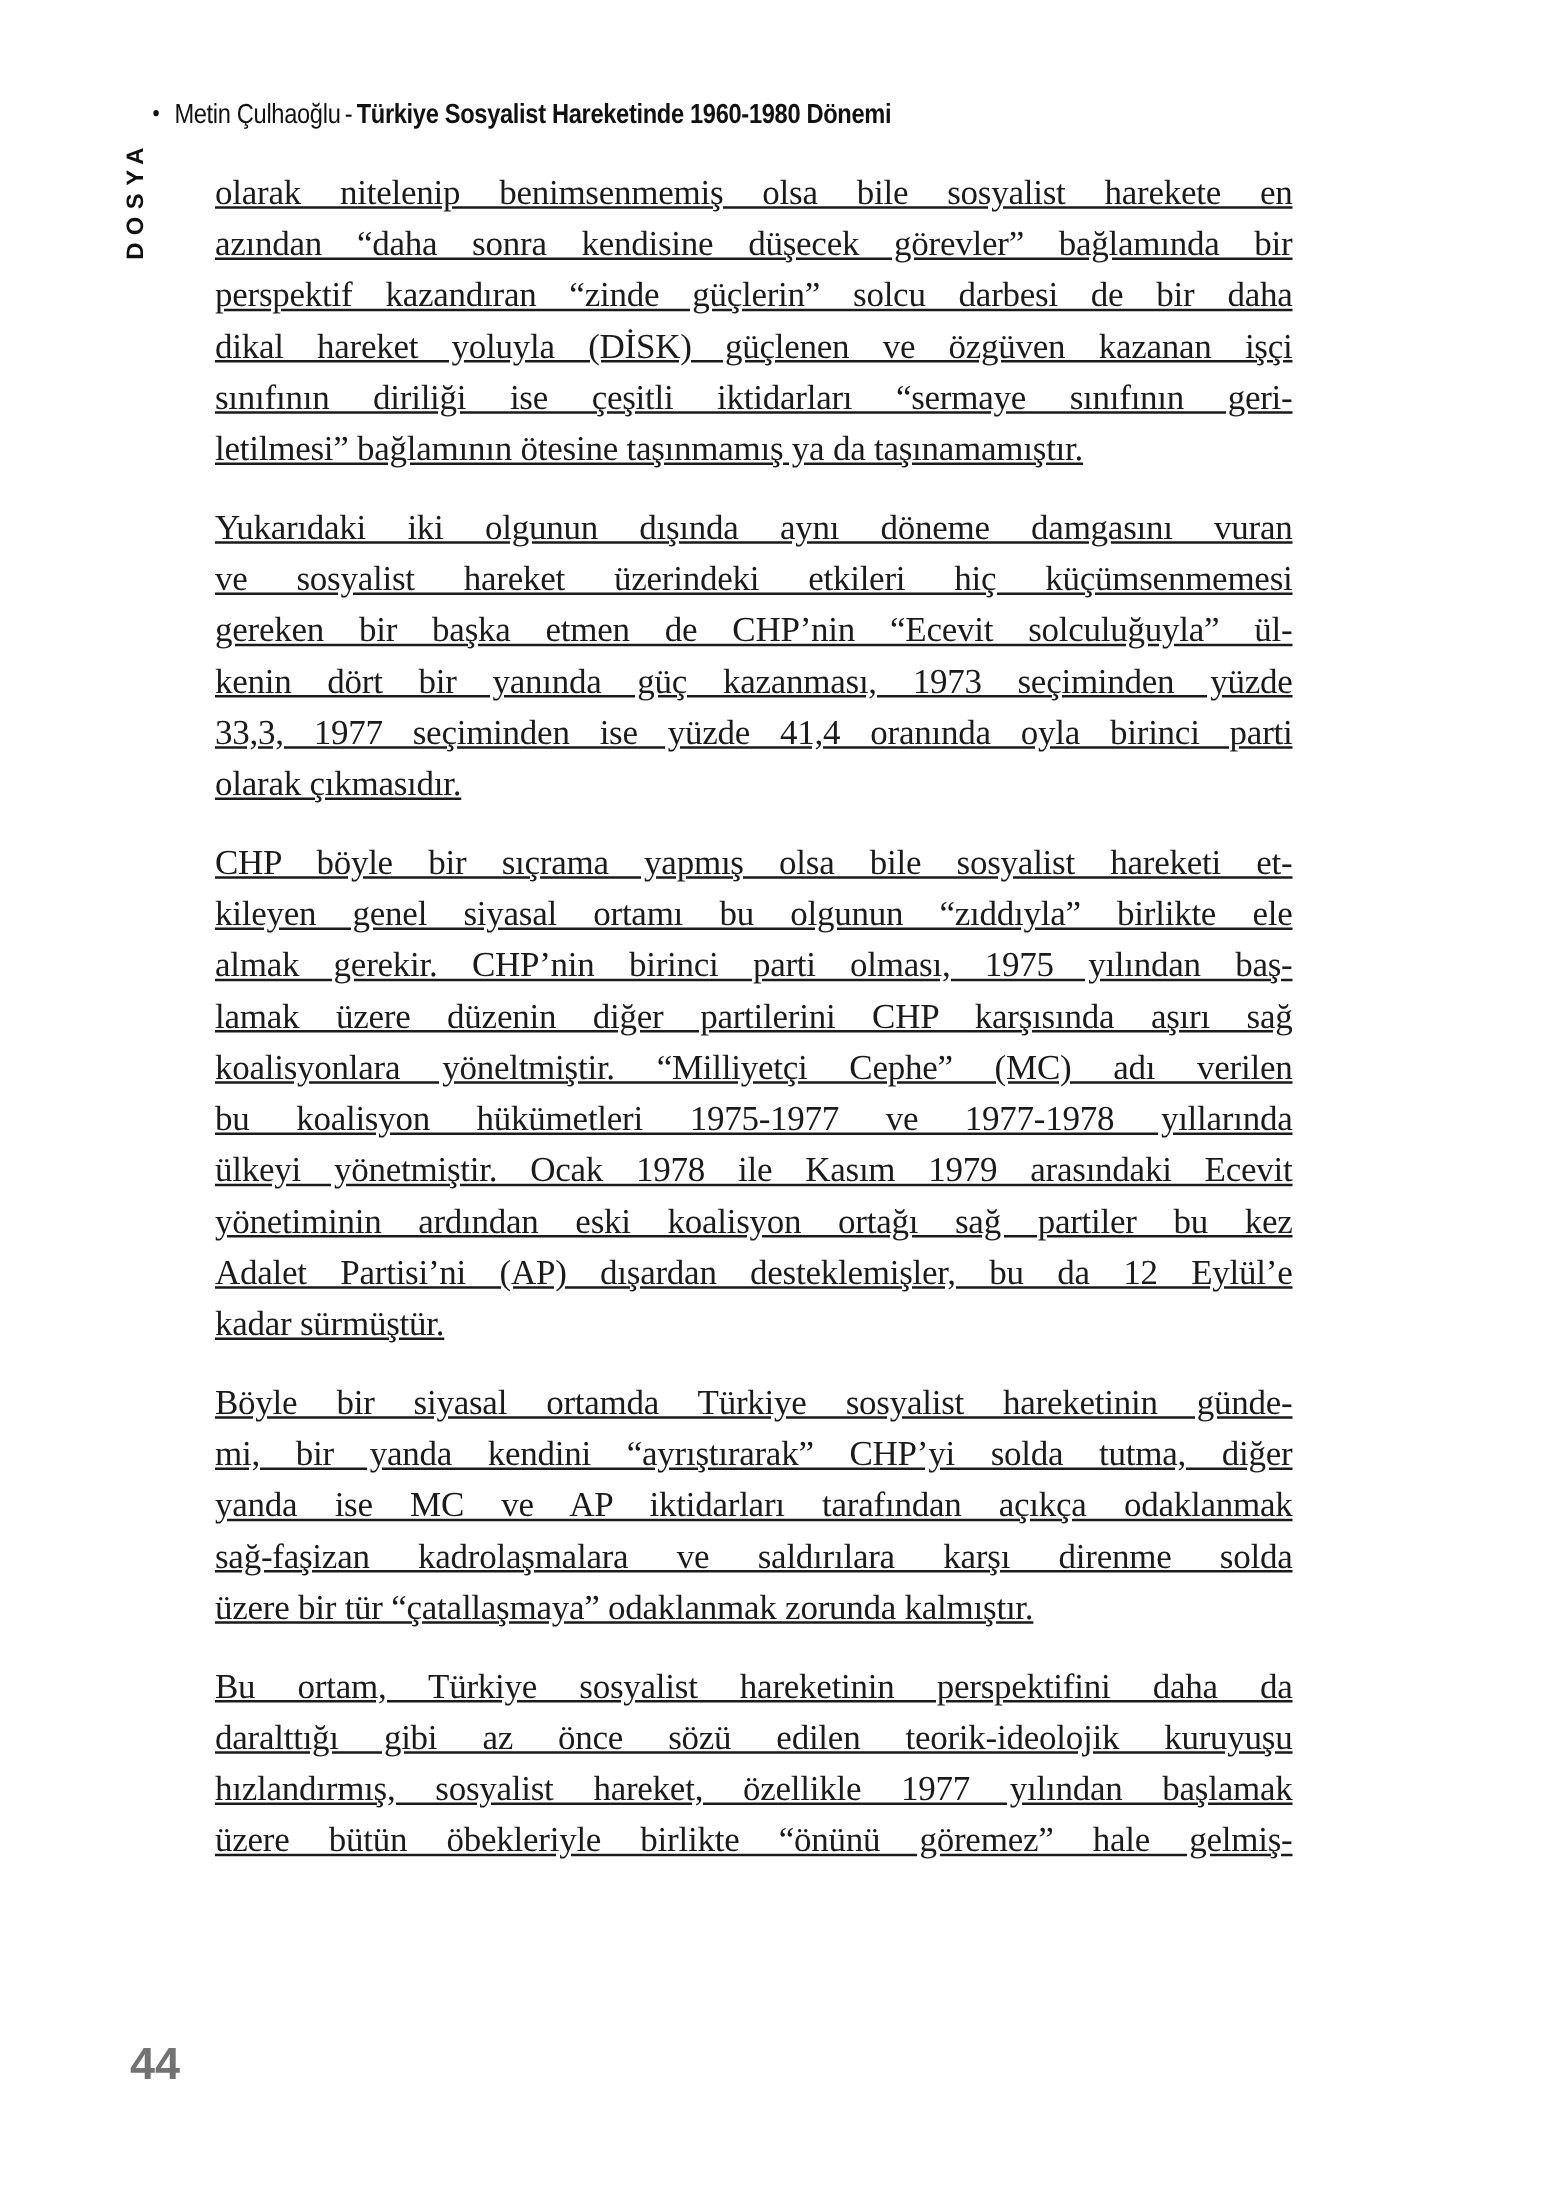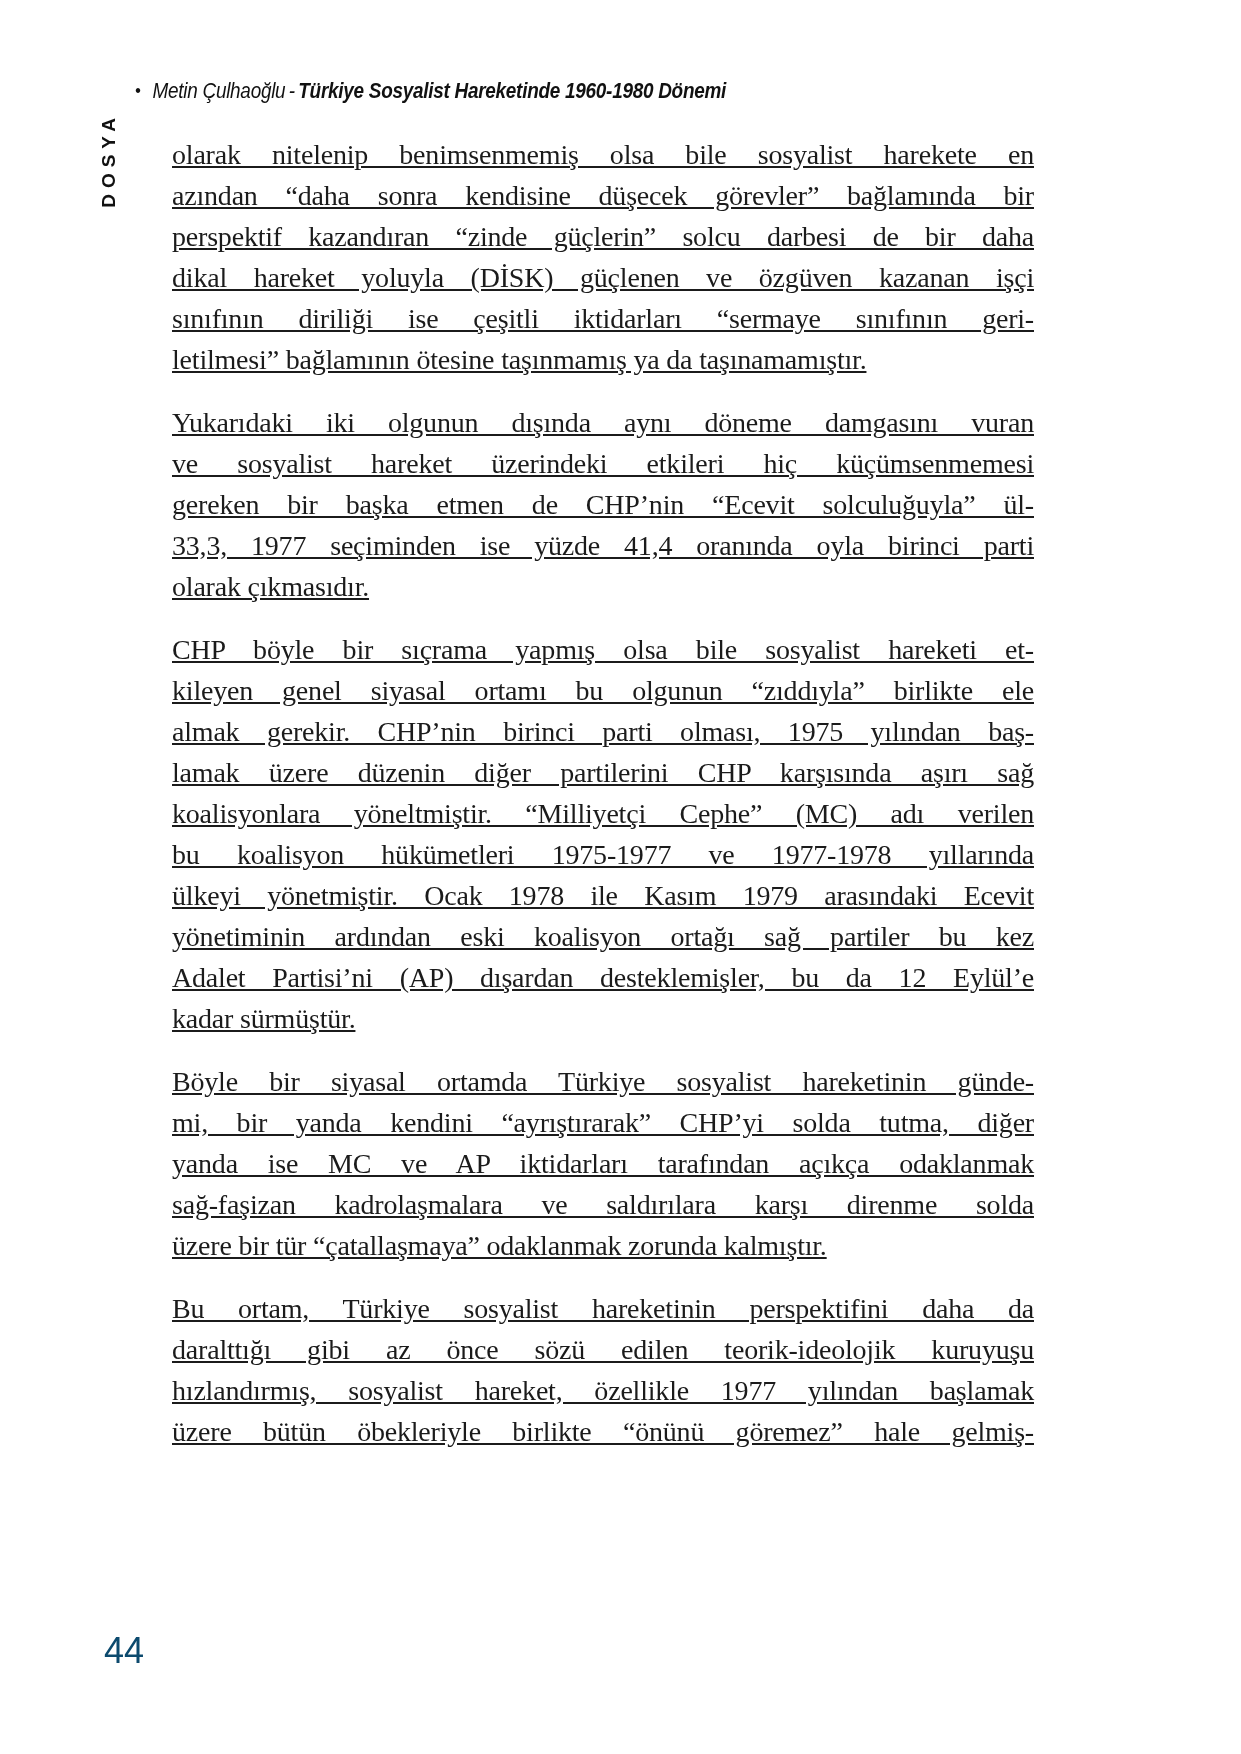--- a/index.html
+++ b/index.html
@@ -12,26 +12,25 @@
     width: 1241px;
     height: 1754px;
     background: #ffffff;
     overflow: hidden;
     font-family: "Liberation Serif", serif;
     color: #1b1b1b;
   }
   
   .header {
     position: absolute;
-    left: 135px;
+    left: 122px;
     top: 78px;
     white-space: nowrap;
     font-family: "Liberation Sans", sans-serif;
     color: #111111;
-    font-style: italic;
   }
   .header-inner {
     display: inline-block;
     transform: scaleX(0.86);
     transform-origin: 0 50%;
     font-size: 22px;
     letter-spacing: -0.3px;
   }
   .header .bullet {
     font-size: 19px;
@@ -69,23 +68,23 @@
     text-align: justify;
     text-align-last: justify;
   }
   .line.last { text-align-last: left; }
   
   .pagenum {
     position: absolute;
     left: 104px;
     top: 1630px;
     font-family: "Liberation Sans", sans-serif;
-    font-weight: 400;
+    font-weight: 700;
     font-size: 36px;
-    color: #0c4a6e;
+    color: #737373;
   }
 </style>
 </head>
 <body>
 
 <div class="page">
 
   <div class="header">
     <span class="header-inner">
       <span class="bullet">•</span><span class="author">Metin Çulhaoğlu</span><span class="sep">-</span><span class="title">Türkiye Sosyalist Hareketinde 1960-1980 Dönemi</span>
@@ -100,20 +99,21 @@
         <div class="line">azından “daha sonra kendisine düşecek görevler” bağlamında bir</div>
         <div class="line">perspektif kazandıran “zinde güçlerin” solcu darbesi de bir daha</div>
         <div class="line">dikal hareket yoluyla (DİSK) güçlenen ve özgüven kazanan işçi</div>
         <div class="line">sınıfının diriliği ise çeşitli iktidarları “sermaye sınıfının geri-</div>
         <div class="line last">letilmesi” bağlamının ötesine taşınmamış ya da taşınamamıştır.</div>
       </div>
       <div class="paragraph">
         <div class="line">Yukarıdaki iki olgunun dışında aynı döneme damgasını vuran</div>
         <div class="line">ve sosyalist hareket üzerindeki etkileri hiç küçümsenmemesi</div>
         <div class="line">gereken bir başka etmen de CHP’nin “Ecevit solculuğuyla” ül-</div>
+        <div class="line">kenin dört bir yanında güç kazanması, 1973 seçiminden yüzde</div>
         <div class="line">33,3, 1977 seçiminden ise yüzde 41,4 oranında oyla birinci parti</div>
         <div class="line last">olarak çıkmasıdır.</div>
       </div>
       <div class="paragraph">
         <div class="line">CHP böyle bir sıçrama yapmış olsa bile sosyalist hareketi et-</div>
         <div class="line">kileyen genel siyasal ortamı bu olgunun “zıddıyla” birlikte ele</div>
         <div class="line">almak gerekir. CHP’nin birinci parti olması, 1975 yılından baş-</div>
         <div class="line">lamak üzere düzenin diğer partilerini CHP karşısında aşırı sağ</div>
         <div class="line">koalisyonlara yöneltmiştir. “Milliyetçi Cephe” (MC) adı verilen</div>
         <div class="line">bu koalisyon hükümetleri 1975-1977 ve 1977-1978 yıllarında</div>

